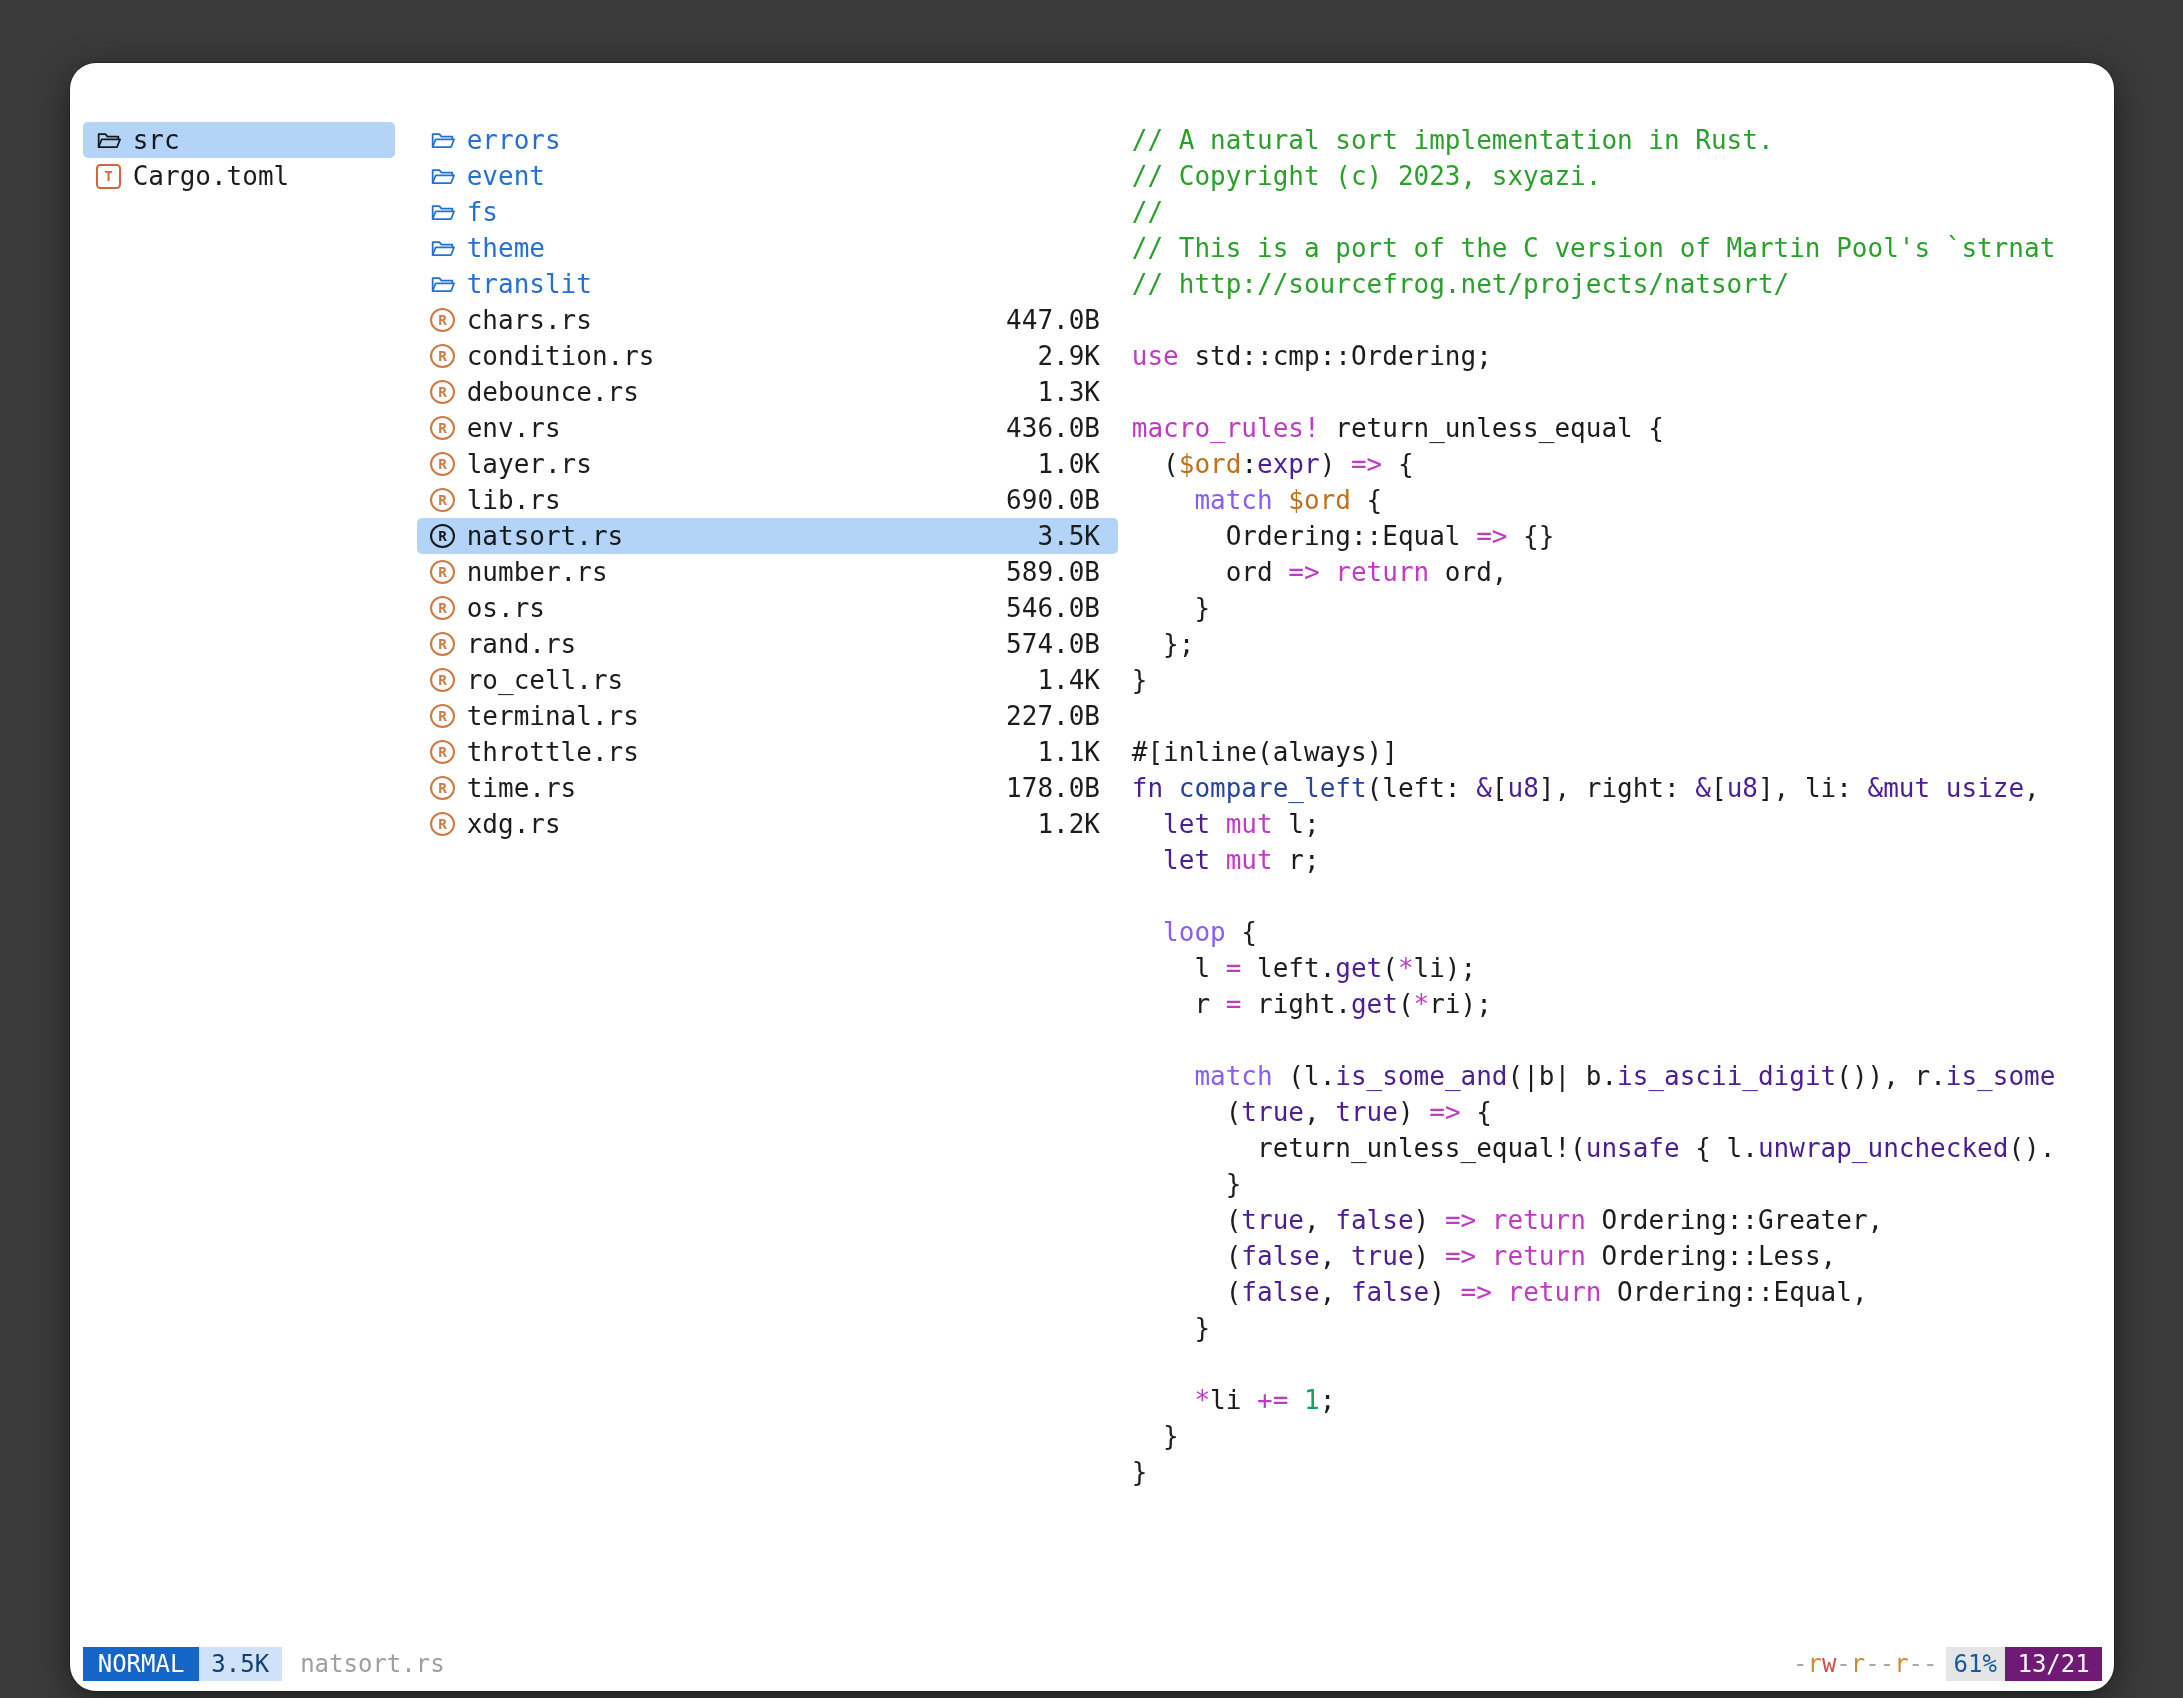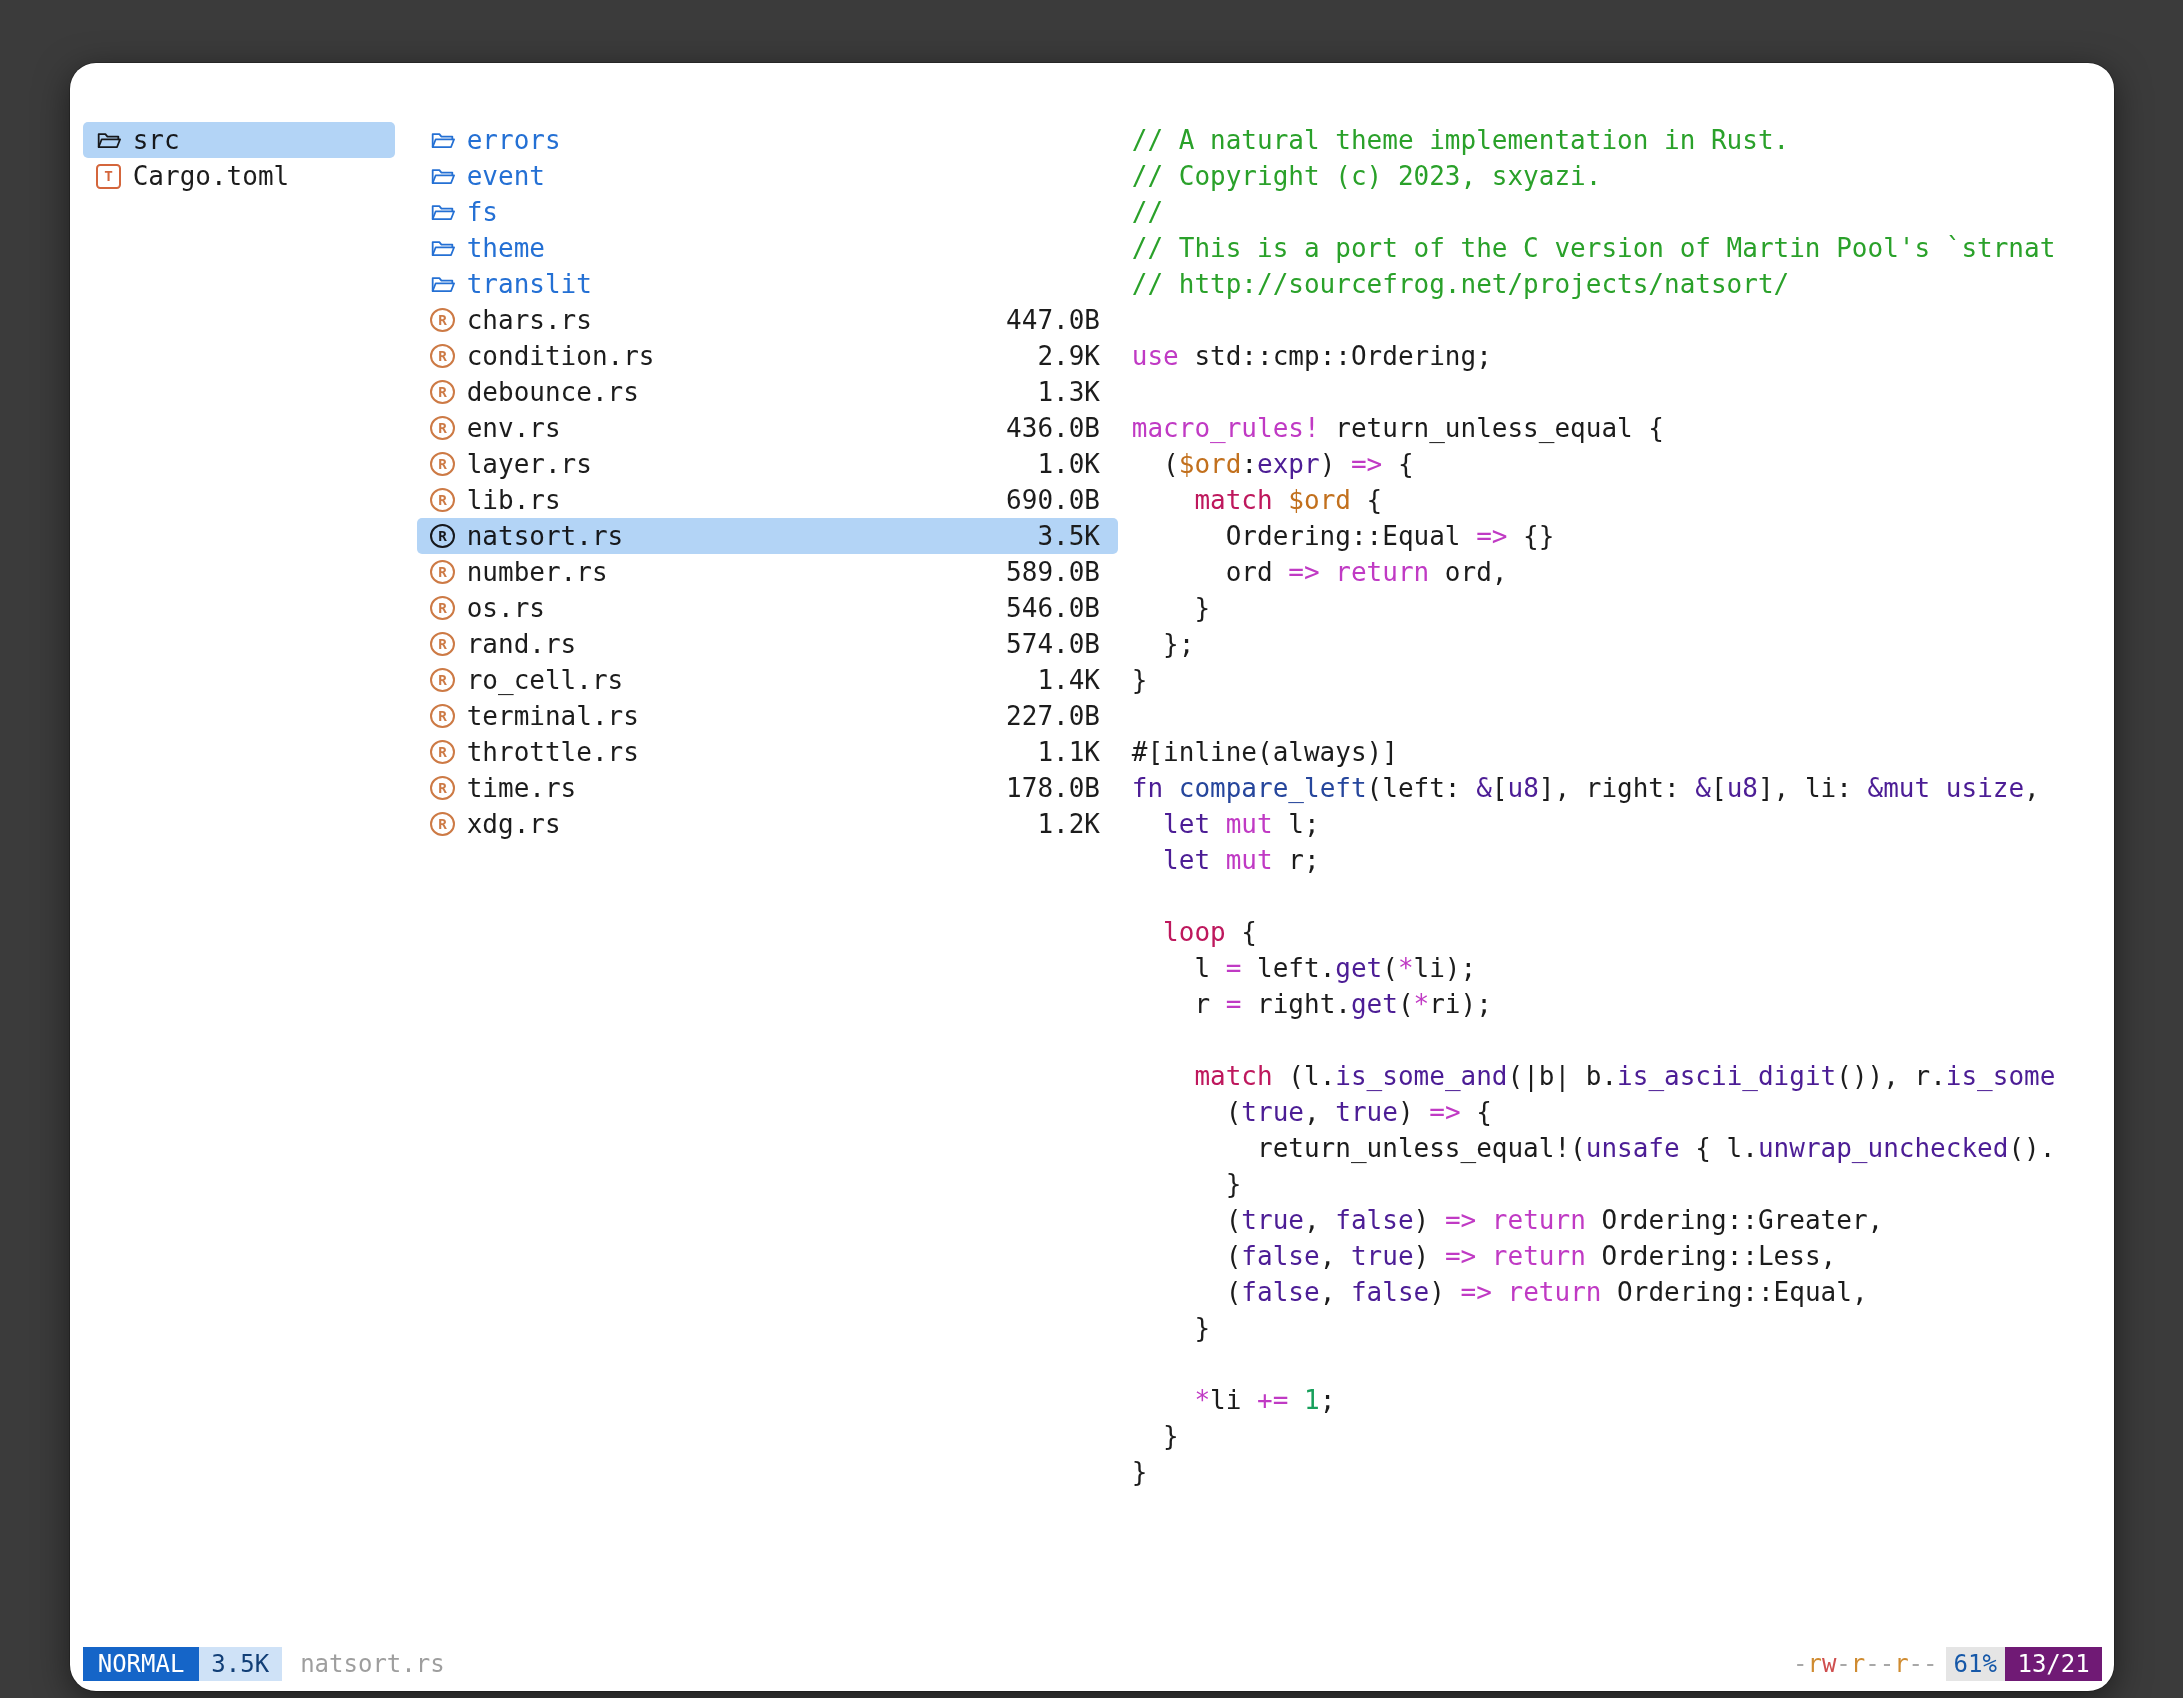--- a/index.html
+++ b/index.html
@@ -34,21 +34,21 @@
   .rust-icon{width:24px;height:24px;border:2.1px solid currentColor;border-radius:50%;
     color:#cd7a45;font-size:14.3px;font-weight:bold;display:inline-flex;align-items:center;justify-content:center}
   .toml-icon{width:22.7px;height:25px;border:2.1px solid currentColor;border-radius:4.2px;
     color:#d4663c;font-size:14.3px;font-weight:bold;display:inline-flex;align-items:center;justify-content:center}
 
   .code-line{height:36px;line-height:36px;font-size:26px;white-space:pre;color:#1c1c1c}
   .s-c{color:#2aa12a}  
   .s-k{color:#c03ac4}  
   .s-b{color:#4c1d95}  
   .s-o{color:#c2701d}  
-  .s-m{color:#be185d}  
+  .s-m{color:#8b5cf6}  
   .s-f{color:#26469c}  
   .s-n{color:#18a05c}  
   .s-t{color:#1c1c1c}  
 
   .statusbar{position:absolute;left:13.4px;right:11.7px;bottom:10px;height:34px;
     display:flex;align-items:center;font-size:24px}
   .chip{height:34px;display:flex;align-items:center;font-weight:normal}
   .chip-mode{background:#1565c8;color:#ffffff;padding:0 14.3px}
   .chip-size{background:#cfe2f7;color:#123f77;padding:0 12.6px}
   .sb-filename{margin-left:18.5px;color:#9e9e9e}
@@ -196,21 +196,21 @@
           <span class="label">time.rs</span>
           <span class="size">178.0B</span>
         </div>
         <div class="row">
           <span class="icon rust-icon">R</span>
           <span class="label">xdg.rs</span>
           <span class="size">1.2K</span>
         </div>
       </div>
     <div class="panel-preview">
-        <div class="code-line"><span class="s-c">// A natural theme implementation in Rust.</span></div>
+        <div class="code-line"><span class="s-c">// A natural sort implementation in Rust.</span></div>
         <div class="code-line"><span class="s-c">// Copyright (c) 2023, sxyazi.</span></div>
         <div class="code-line"><span class="s-c">//</span></div>
         <div class="code-line"><span class="s-c">// This is a port of the C version of Martin Pool's `strnat</span></div>
         <div class="code-line"><span class="s-c">// http://sourcefrog.net/projects/natsort/</span></div>
         <div class="code-line"></div>
         <div class="code-line"><span class="s-k">use</span><span class="s-t"> std::cmp::Ordering;</span></div>
         <div class="code-line"></div>
         <div class="code-line"><span class="s-k">macro_rules!</span><span class="s-t"> return_unless_equal {</span></div>
         <div class="code-line"><span class="s-t">  (</span><span class="s-o">$ord</span><span class="s-t">:</span><span class="s-b">expr</span><span class="s-t">) </span><span class="s-k">=&gt;</span><span class="s-t"> {</span></div>
         <div class="code-line"><span class="s-t">    </span><span class="s-m">match</span><span class="s-t"> </span><span class="s-o">$ord</span><span class="s-t"> {</span></div>

